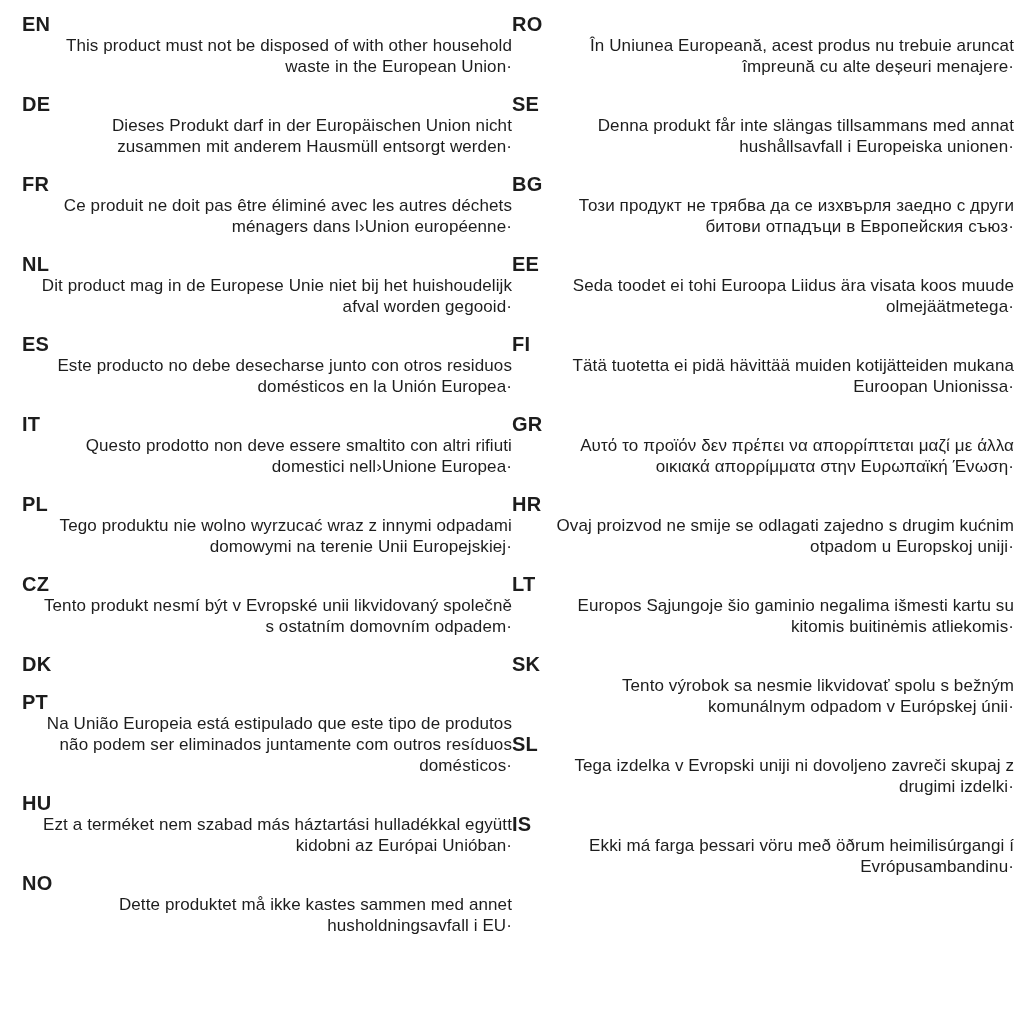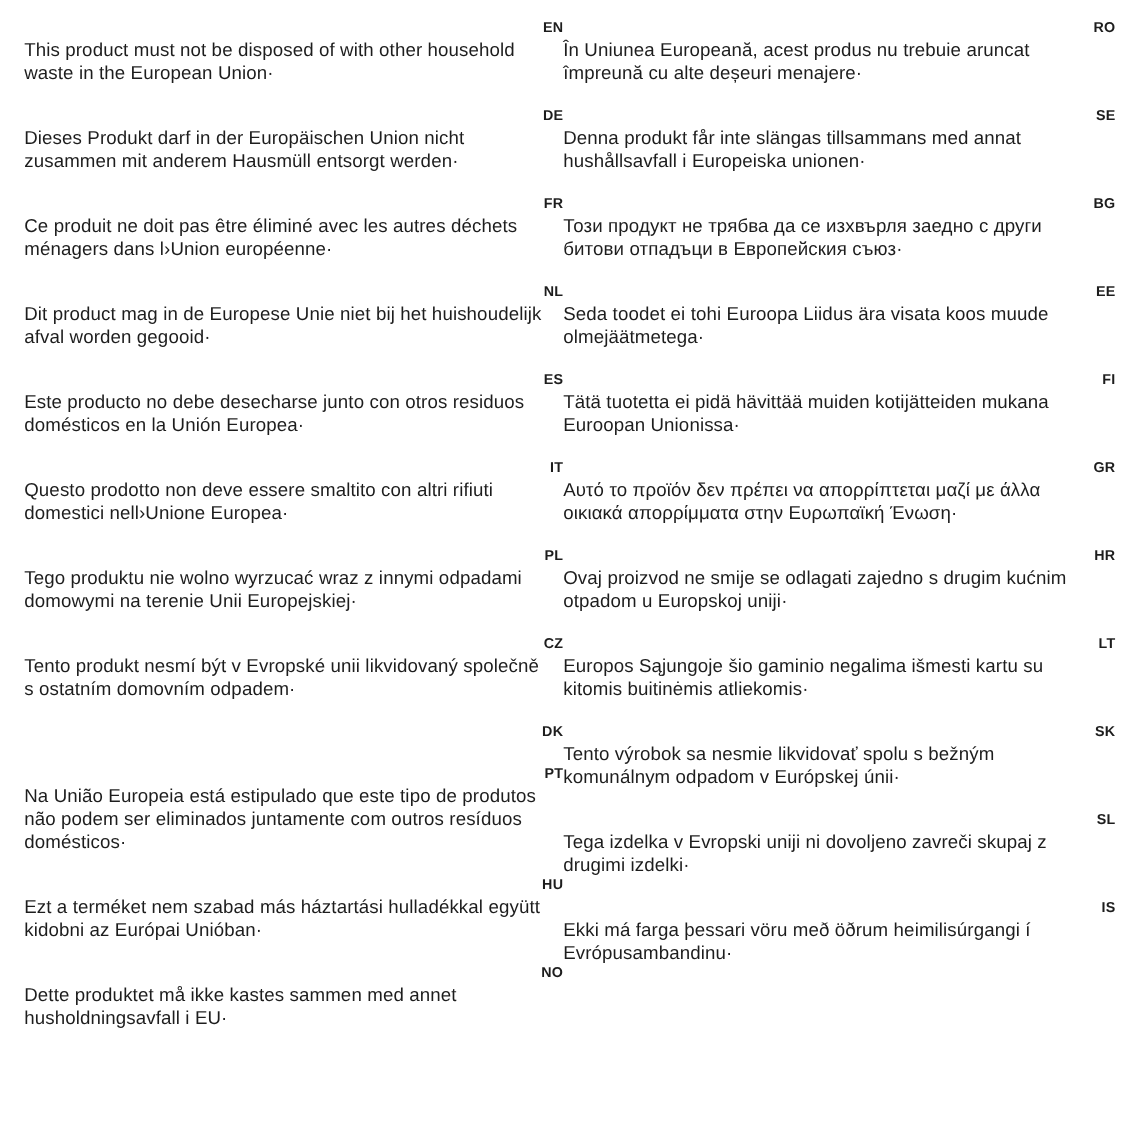--- a/index.html
+++ b/index.html
@@ -22,33 +22,33 @@
   .col {
     flex: none;
   }
   .col-left  { width: 490px; }
   .col-right { width: 502px; }
   .entry {
     margin: 0 0 17px 0;
   }
   .lang-code {
     margin: 0;
-    font-size: 13px;
+    font-size: 20px;
     line-height: 21px;
     font-weight: 700;
     letter-spacing: 0.2px;
-    text-align: right;
   }
   .lang-text {
     margin: 0;
     font-size: 17px;
     line-height: 21px;
     font-weight: 400;
     white-space: pre;
     letter-spacing: 0.1px;
+    text-align: right;
   }
 </style>
 </head>
 <body>
 
 <div class="page">
   <div class="col col-left">
   <section class="entry">
     <h2 class="lang-code">EN</h2>
     <p class="lang-text">This product must not be disposed of with other household

